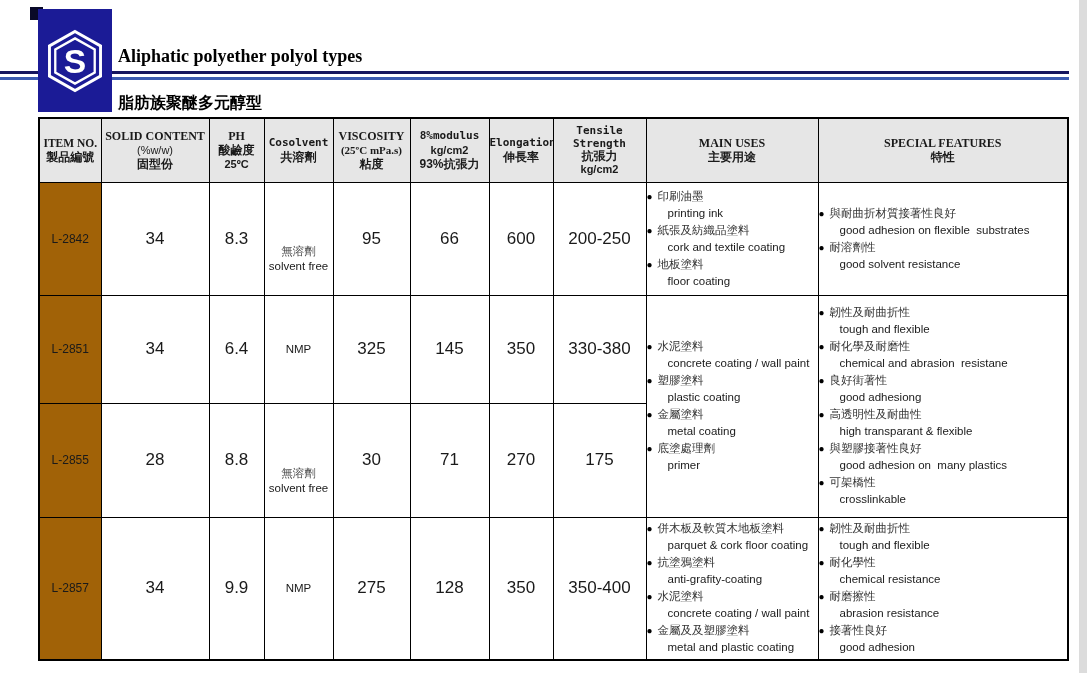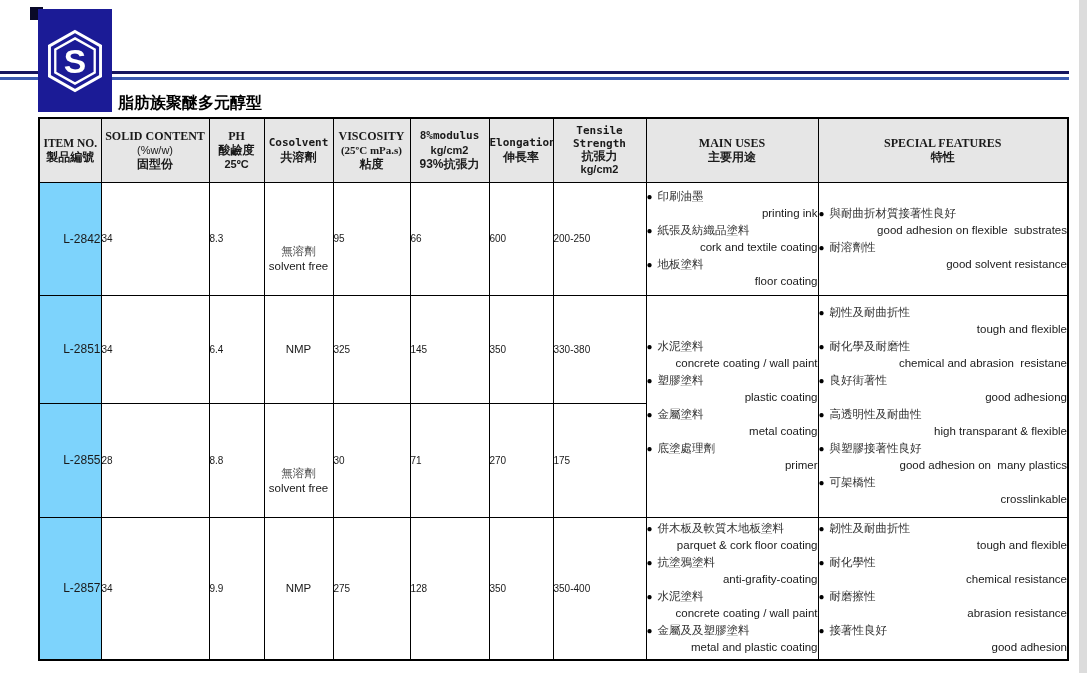--- a/index.html
+++ b/index.html
@@ -26,47 +26,48 @@
   
   table.spec{position:absolute;left:38px;top:117px;border-collapse:collapse;table-layout:fixed;
              width:1029px;}
   table.spec td,table.spec th{border:1px solid #000;padding:0;overflow:hidden;vertical-align:middle;}
   table.spec{border:2px solid #000;}
   th{background:#e6e6e6;font-weight:bold;text-align:center;}
   .hline{line-height:14px;font-size:12px;}
   .f-serif{font-family:"Liberation Serif", serif;font-weight:bold;}
   .f-mono{font-family:"DejaVu Sans Mono", monospace;font-weight:bold;font-size:11px;}
   .f-zh{font-weight:bold;font-size:12px;}
-  .itemcell{background:#7dd3fc;text-align:right;font-size:12px;}
-  .num{text-align:left;font-size:10px;}
+  .itemcell{background:#a16207;text-align:center;font-size:12px;}
+  .num{text-align:center;font-size:17px;}
   .cosol{text-align:center;font-size:11.5px;line-height:15px;}
   .cosol .zh-top{color:#444;margin-top:41px;}
   .listcell{vertical-align:top;padding:3px 5px 2px 6px;}
   .zh-line{font-size:11.5px;line-height:16px;color:#333;white-space:pre-wrap;}
   .zh-line .dot{color:#000;font-size:10px;margin-right:5px;}
-  .en-line{font-size:11.5px;line-height:17px;color:#1a1a1a;padding-left:21px;white-space:pre-wrap;text-align:right;}
+  .en-line{font-size:11.5px;line-height:17px;color:#1a1a1a;padding-left:21px;white-space:pre-wrap;}
 </style>
 </head>
 <body>
 
 <div class="sheet">
 
   <div class="line-dark"></div>
   <div class="line-blue"></div>
   <div class="edge-strip"></div>
   <div class="corner-mark"></div>
 
   <div class="logo-box">
     <svg class="logo-hex" viewBox="0 0 100 110">
       <polygon points="50,4 94,29 94,81 50,106 6,81 6,29" fill="none" stroke="#ffffff" stroke-width="5"></polygon>
       <polygon points="50,16 84,35 84,75 50,94 16,75 16,35" fill="none" stroke="#ffffff" stroke-width="4"></polygon>
       <text x="50" y="75" text-anchor="middle" font-family="Liberation Sans, sans-serif" font-size="58" font-weight="bold" fill="#ffffff">S</text>
     </svg>
   </div>
 
+  <div class="title">Aliphatic polyether polyol types</div>
   <div class="subtitle">脂肪族聚醚多元醇型</div>
 
   <table class="spec">
     <colgroup>
       <col style="width:62px">
         <col style="width:108px">
         <col style="width:55px">
       <col style="width:69px">
         <col style="width:77px">
         <col style="width:79px">

